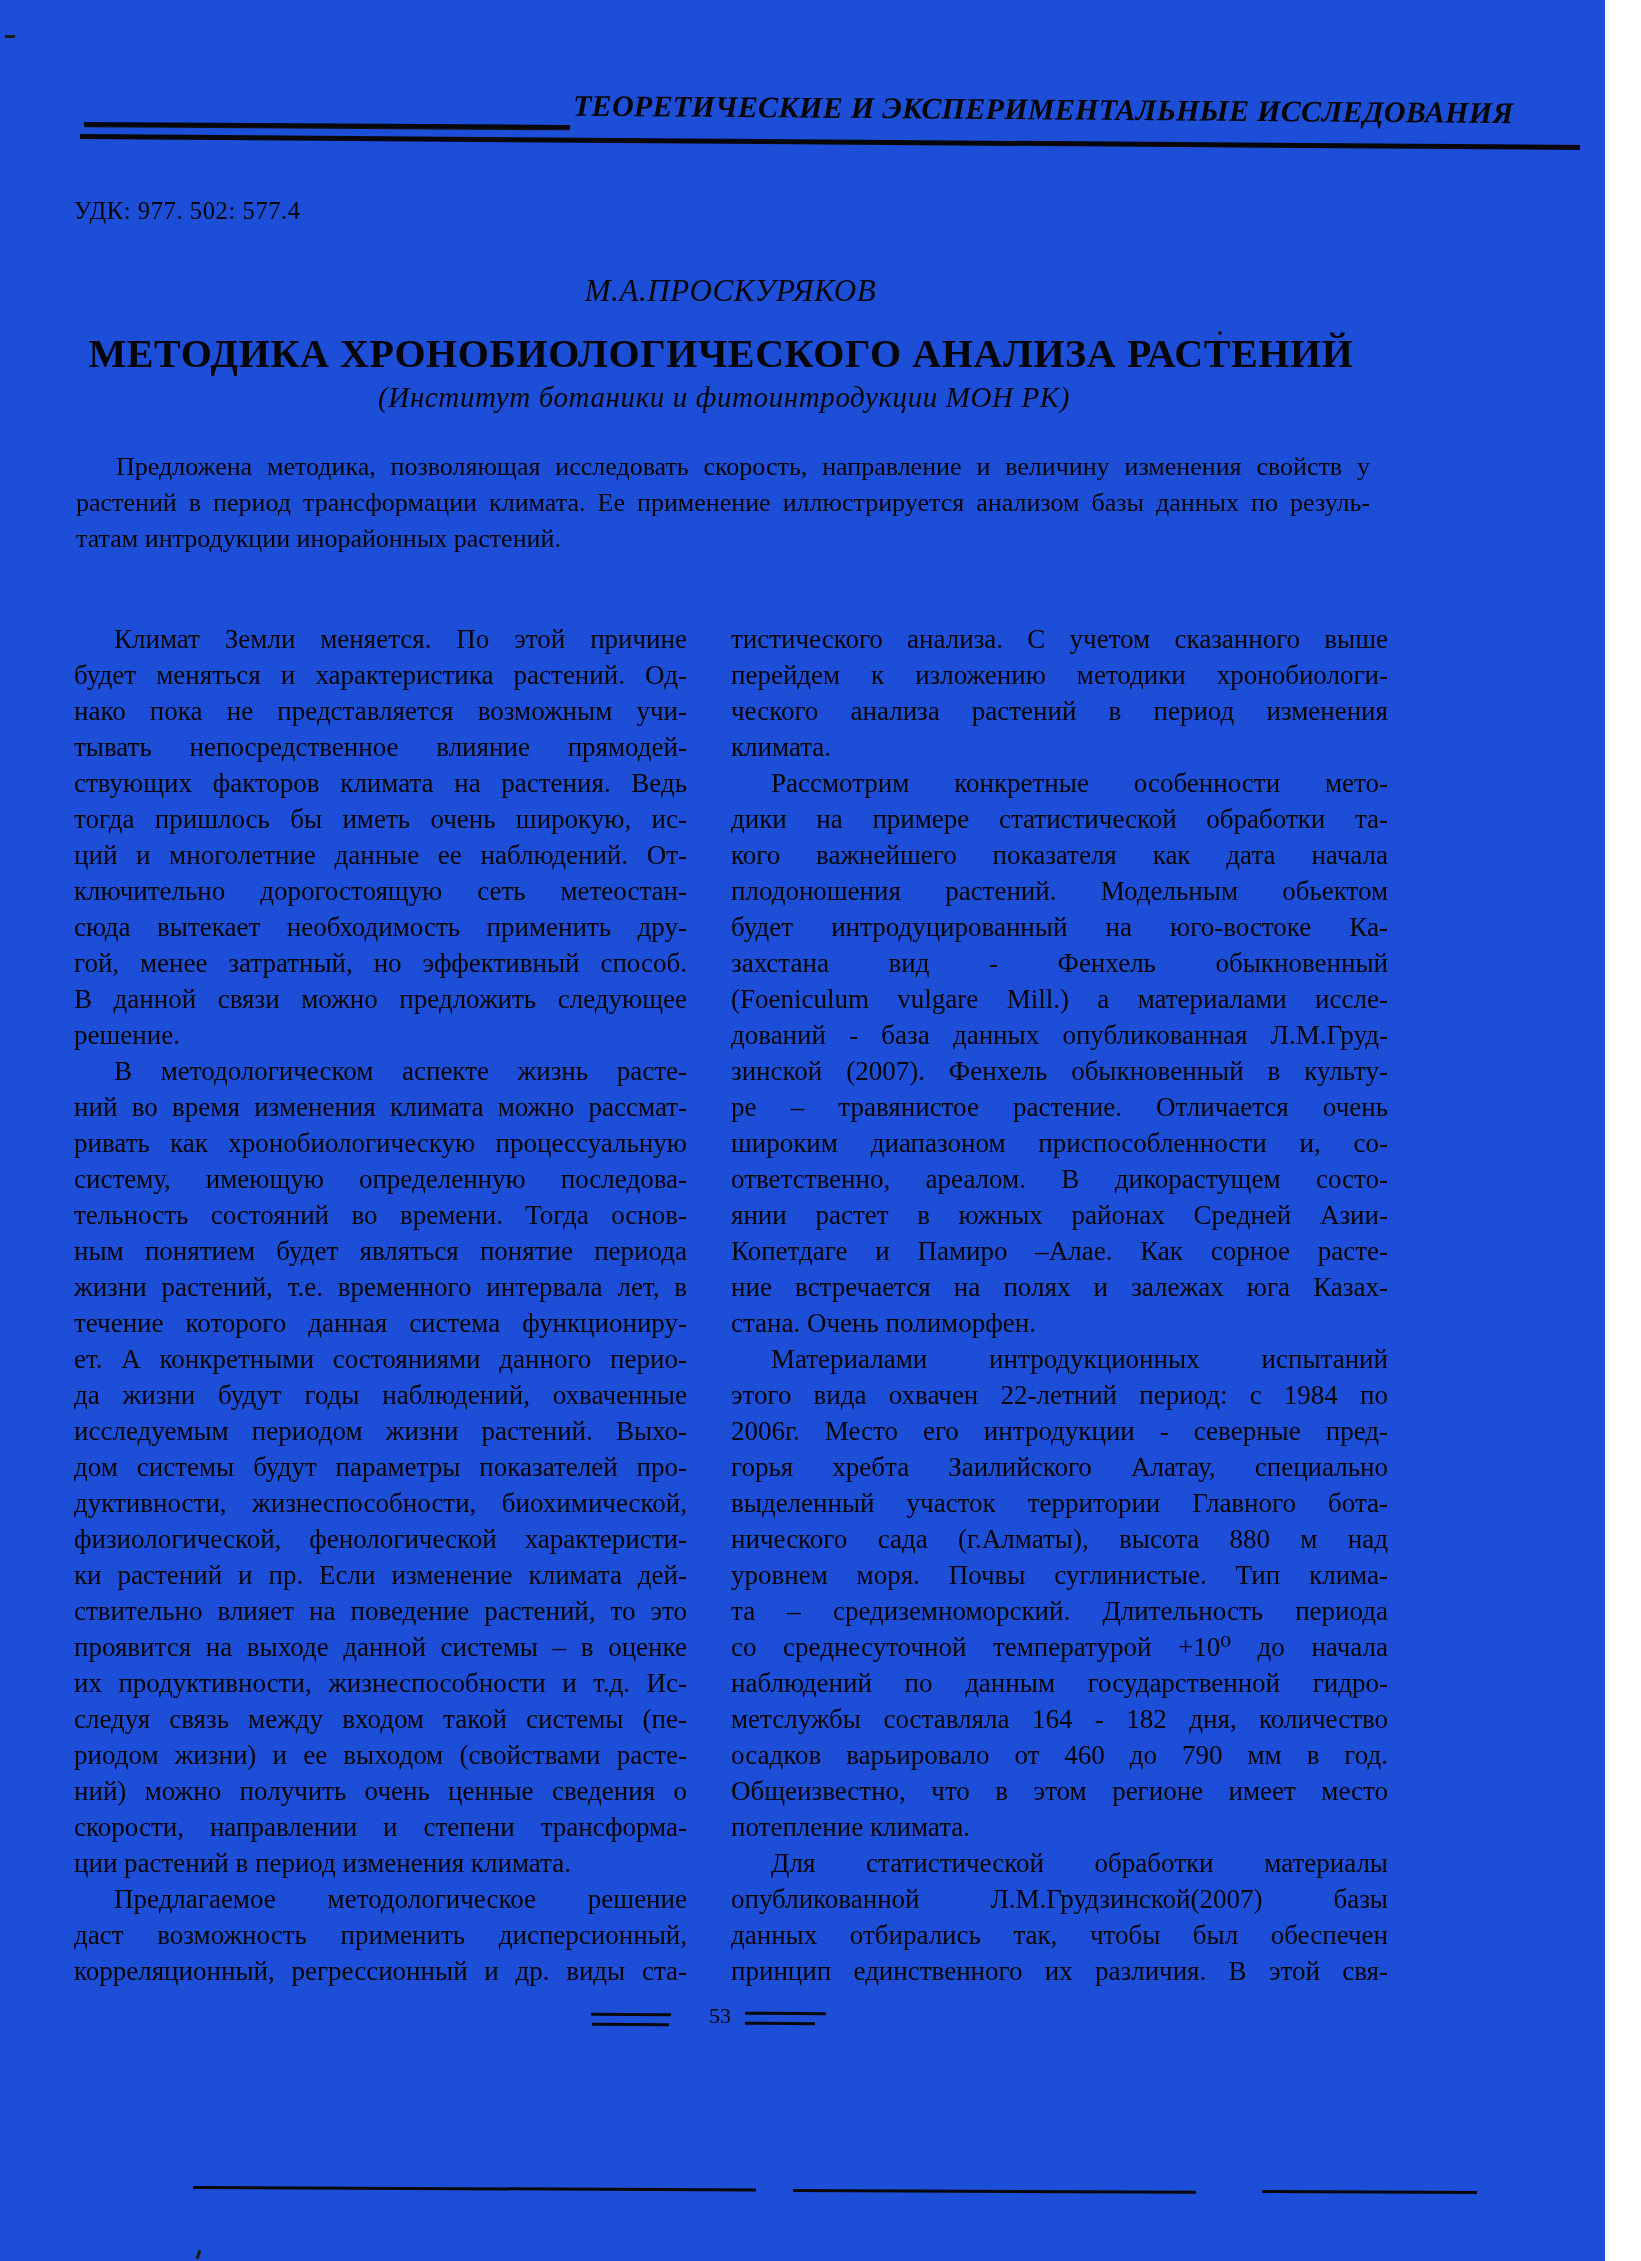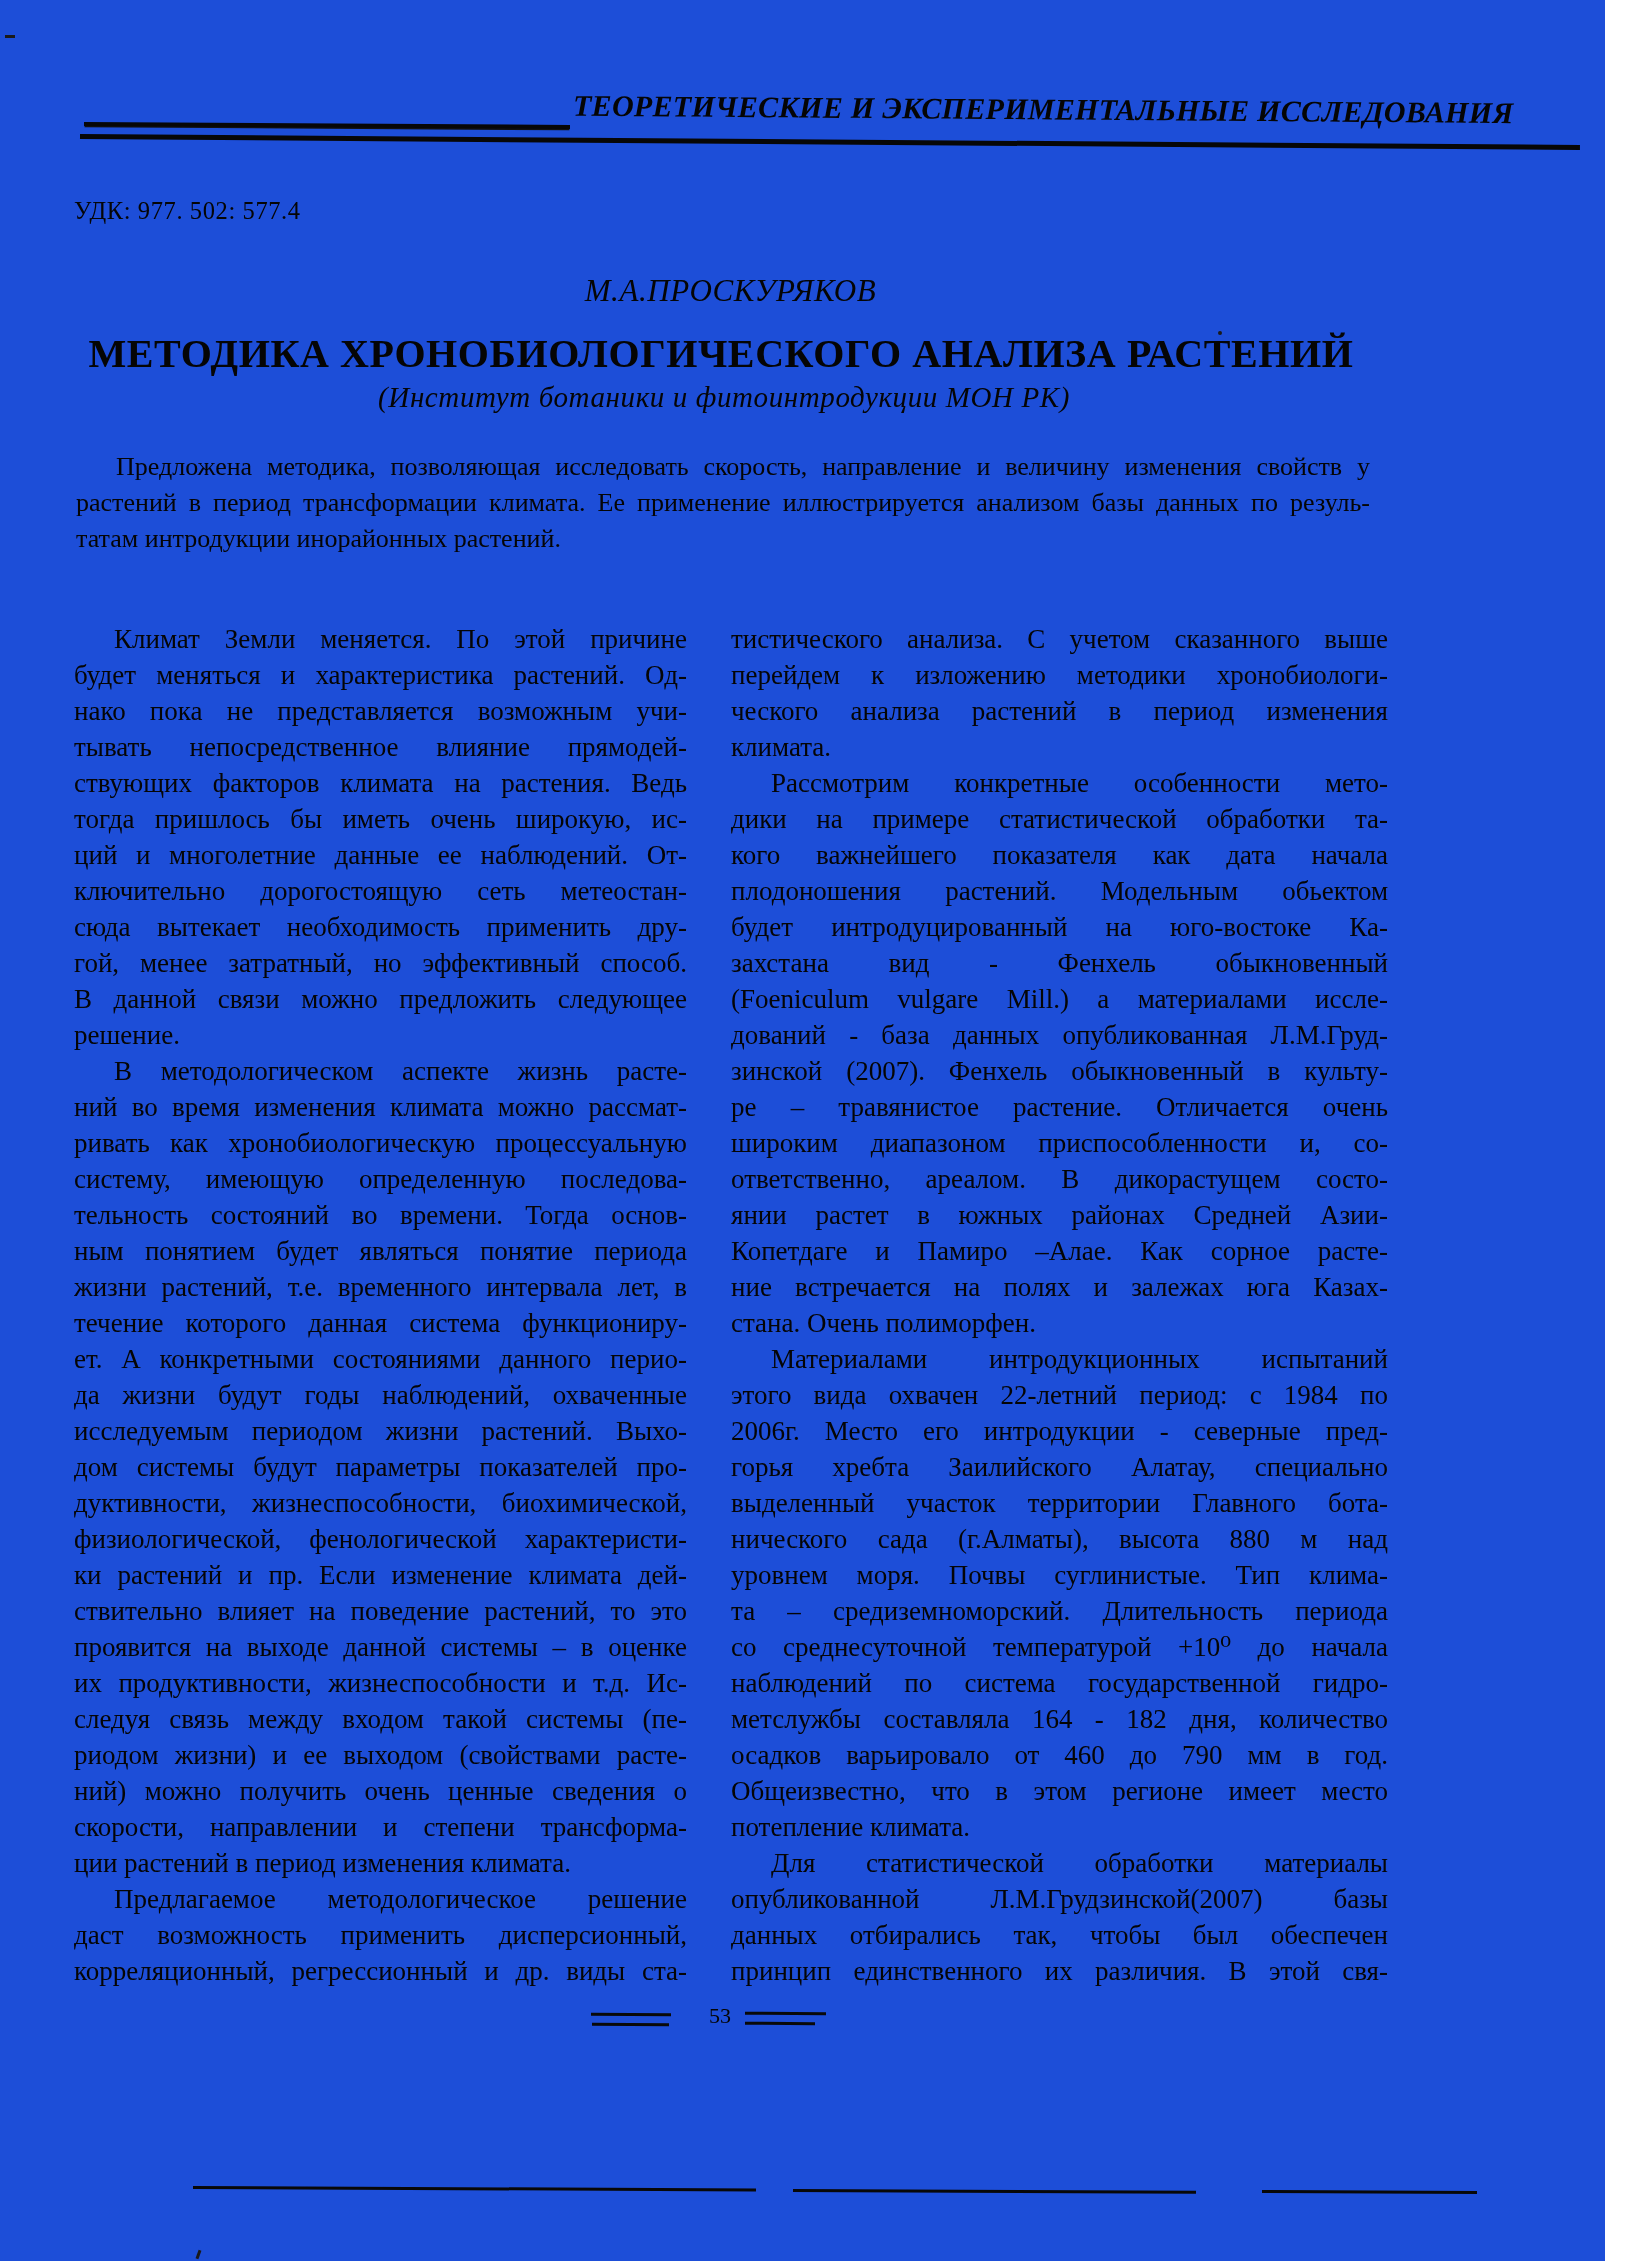--- a/index.html
+++ b/index.html
@@ -222,21 +222,21 @@
       <div class="tline endline">стана. Очень полиморфен.</div>
       <div class="tline indent">Материалами интродукционных испытаний</div>
       <div class="tline">этого вида охвачен 22-летний период: с 1984 по</div>
       <div class="tline">2006г. Место его интродукции -  северные пред-</div>
       <div class="tline">горья  хребта Заилийского Алатау, специально</div>
       <div class="tline">выделенный участок территории Главного бота-</div>
       <div class="tline">нического сада (г.Алматы),  высота  880 м над</div>
       <div class="tline">уровнем моря. Почвы суглинистые. Тип клима-</div>
       <div class="tline">та – средиземноморский. Длительность периода</div>
       <div class="tline">со среднесуточной температурой +10⁰ до начала</div>
-      <div class="tline">наблюдений по система государственной гидро-</div>
+      <div class="tline">наблюдений по данным государственной гидро-</div>
       <div class="tline">метслужбы составляла 164 - 182 дня, количество</div>
       <div class="tline">осадков варьировало от 460 до 790 мм в год.</div>
       <div class="tline">Общеизвестно, что в этом регионе имеет место</div>
       <div class="tline endline">потепление климата.</div>
       <div class="tline indent">Для статистической обработки материалы</div>
       <div class="tline">опубликованной Л.М.Грудзинской(2007) базы</div>
       <div class="tline">данных отбирались так, чтобы был обеспечен</div>
       <div class="tline">принцип единственного их различия. В этой свя-</div>
     </div>
 

